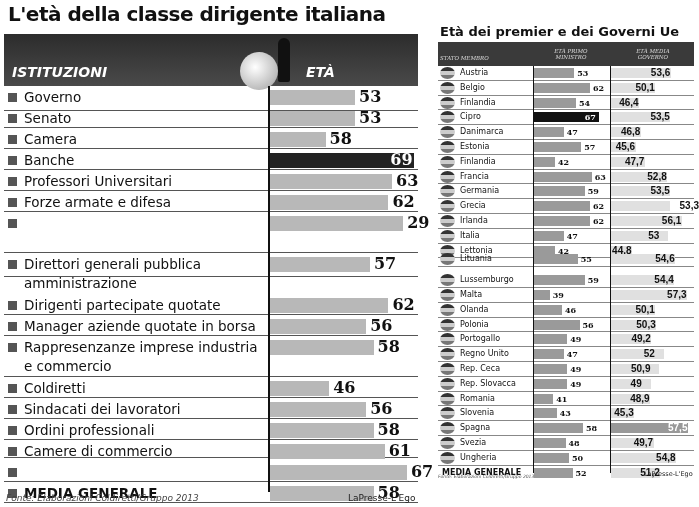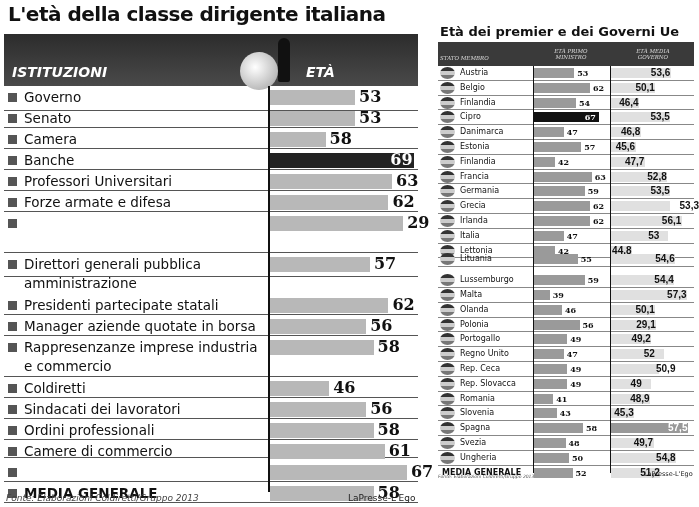--- a/index.html
+++ b/index.html
@@ -102,21 +102,21 @@
         <div class="val" style="left: 403.2px;">29</div>
       </div>
       <div class="lrow" style="top: 254px; height: 23px;">
         <div class="sq"></div>
         <div class="lab">Direttori generali pubblica amministrazione</div>
         <div class="bar" style="width: 99.9px;"></div>
         <div class="val" style="left: 369.9px;">57</div>
       </div>
       <div class="lrow" style="top: 295px; height: 20px;">
         <div class="sq"></div>
-        <div class="lab">Presidenti partecipate statali</div>
+        <div class="lab">Dirigenti partecipate quotate</div>
         <div class="bar" style="width: 118.4px;"></div>
         <div class="val" style="left: 388.4px;">62</div>
       </div>
       <div class="lrow" style="top: 316px; height: 20px;">
         <div class="sq"></div>
         <div class="lab">Manager aziende quotate in borsa</div>
         <div class="bar" style="width: 96.2px;"></div>
         <div class="val" style="left: 366.2px;">56</div>
       </div>
       <div class="lrow" style="top: 337px; height: 40px;">
@@ -309,21 +309,21 @@
         <div class="v1" style="left: 127px;">46</div>
         <div class="bar2" style="width: 44.44px;"></div>
         <div class="v2" style="left: 197.44px;">50,1</div>
       </div>
       <div class="rrow" style="top: 317.6px;">
         <div class="flag"></div>
         <div class="name">Polonia</div>
         <div class="bar" style="width: 45.5px;"></div>
         <div class="v1" style="left: 144.5px;">56</div>
         <div class="bar2" style="width: 45.32px;"></div>
-        <div class="v2" style="left: 198.32px;">29,1</div>
+        <div class="v2" style="left: 198.32px;">50,3</div>
       </div>
       <div class="rrow" style="top: 332.4px;">
         <div class="flag"></div>
         <div class="name">Portogallo</div>
         <div class="bar" style="width: 33.25px;"></div>
         <div class="v1" style="left: 132.25px;">49</div>
         <div class="bar2" style="width: 40.48px;"></div>
         <div class="v2" style="left: 193.48px;">49,2</div>
       </div>
       <div class="rrow" style="top: 347.2px;">
@@ -333,21 +333,21 @@
         <div class="v1" style="left: 128.75px;">47</div>
         <div class="bar2" style="width: 52.8px;"></div>
         <div class="v2" style="left: 205.8px;">52</div>
       </div>
       <div class="rrow" style="top: 362px;">
         <div class="flag"></div>
         <div class="name">Rep. Ceca</div>
         <div class="bar" style="width: 33.25px;"></div>
         <div class="v1" style="left: 132.25px;">49</div>
         <div class="bar2" style="width: 47.96px;"></div>
-        <div class="v2" style="left: 218px;">50,9</div>
+        <div class="v2" style="left: 193px;">50,9</div>
       </div>
       <div class="rrow" style="top: 376.8px;">
         <div class="flag"></div>
         <div class="name">Rep. Slovacca</div>
         <div class="bar" style="width: 33.25px;"></div>
         <div class="v1" style="left: 132.25px;">49</div>
         <div class="bar2" style="width: 39.6px;"></div>
         <div class="v2" style="left: 192.6px;">49</div>
       </div>
       <div class="rrow" style="top: 391.6px;">

